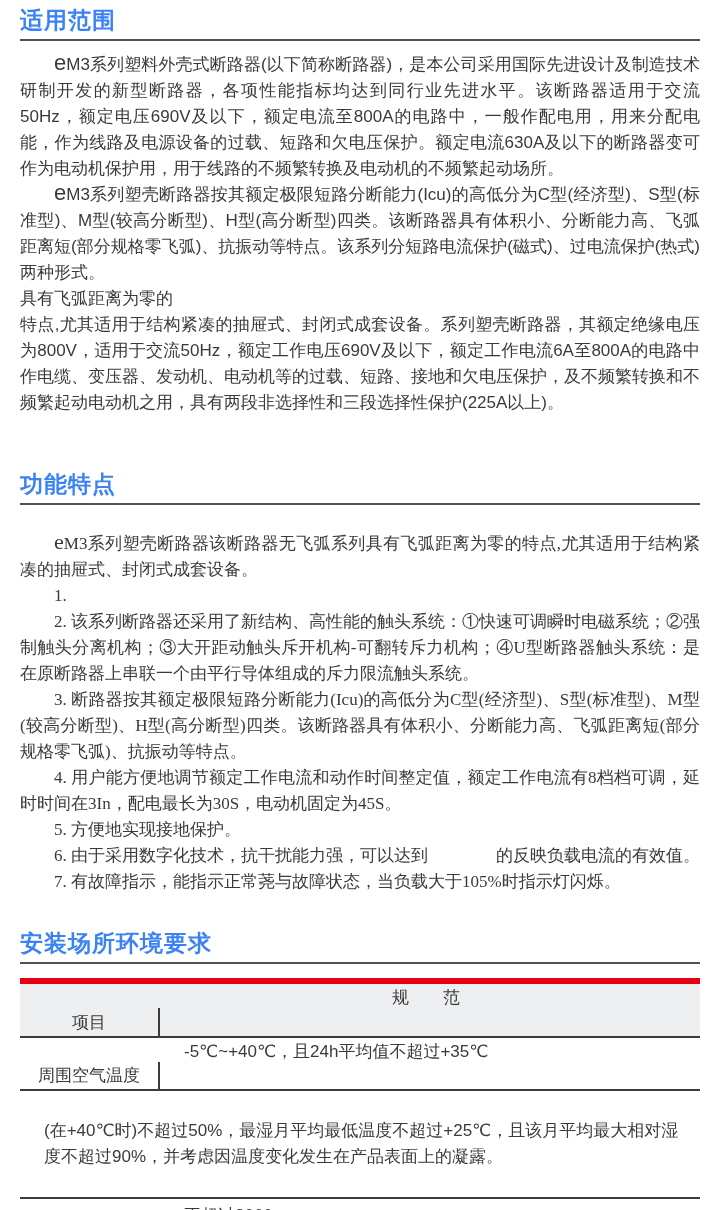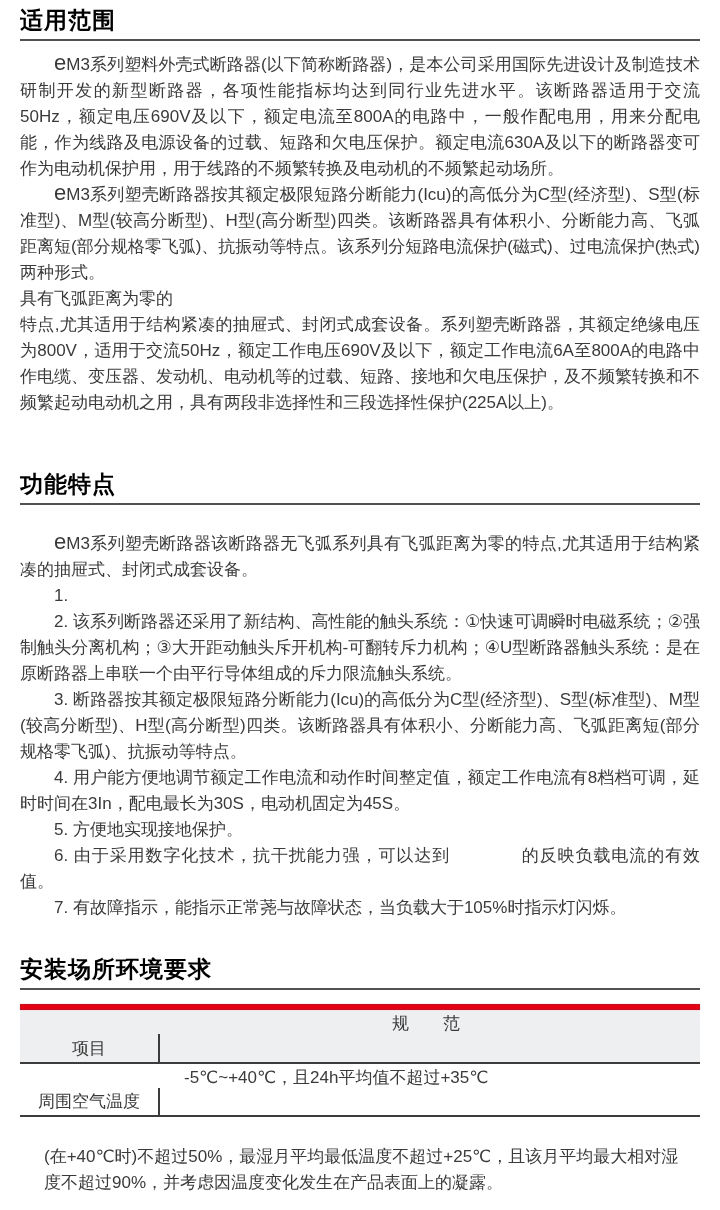--- a/index.html
+++ b/index.html
@@ -7,42 +7,42 @@
     position:relative;
     width:720px;height:1210px;
     box-sizing:border-box;
     padding:6px 20px 0 20px;
     background:#ffffff;
     overflow:hidden;
     font-family:"Liberation Sans","DejaVu Sans",sans-serif;
     color:#3a3a3a;
   }
   .sec-title{
-    color:#000000;
+    color:#3b82f6;
     font-size:23px;
     line-height:28px;
     font-weight:bold;
     letter-spacing:1px;
     margin:0;
     padding-bottom:5px;
     border-bottom:2px solid #525252;
   }
   .body-block{margin-top:11px;}
   p.para{
     margin:0;
     font-size:17px;
     line-height:26px;
     text-align:justify;
     word-break:break-word;
   }
   .indent{text-indent:2em;}
   .right-line{text-align:right;}
   .brand{font-size:22px;line-height:1;}
   .sec-features{margin-top:54px;}
-  .sec-features .body-block{margin-top:26px;}
+  .sec-features .body-block{margin-top:26px;font-family:Liberation Serif, serif;}
   .sec-env{margin-top:34px;}
 
   .tbl{margin-top:14px;font-size:17px;}
   .redbar{height:6px;background:#e60012;}
   .trow{display:flex;border-bottom:2px solid #3c3c3c;}
   .trow.head{background:#edeff1;}
   .c1{
     width:140px;flex:none;box-sizing:border-box;
     display:flex;align-items:center;justify-content:center;
     border-right:2px solid #3c3c3c;

